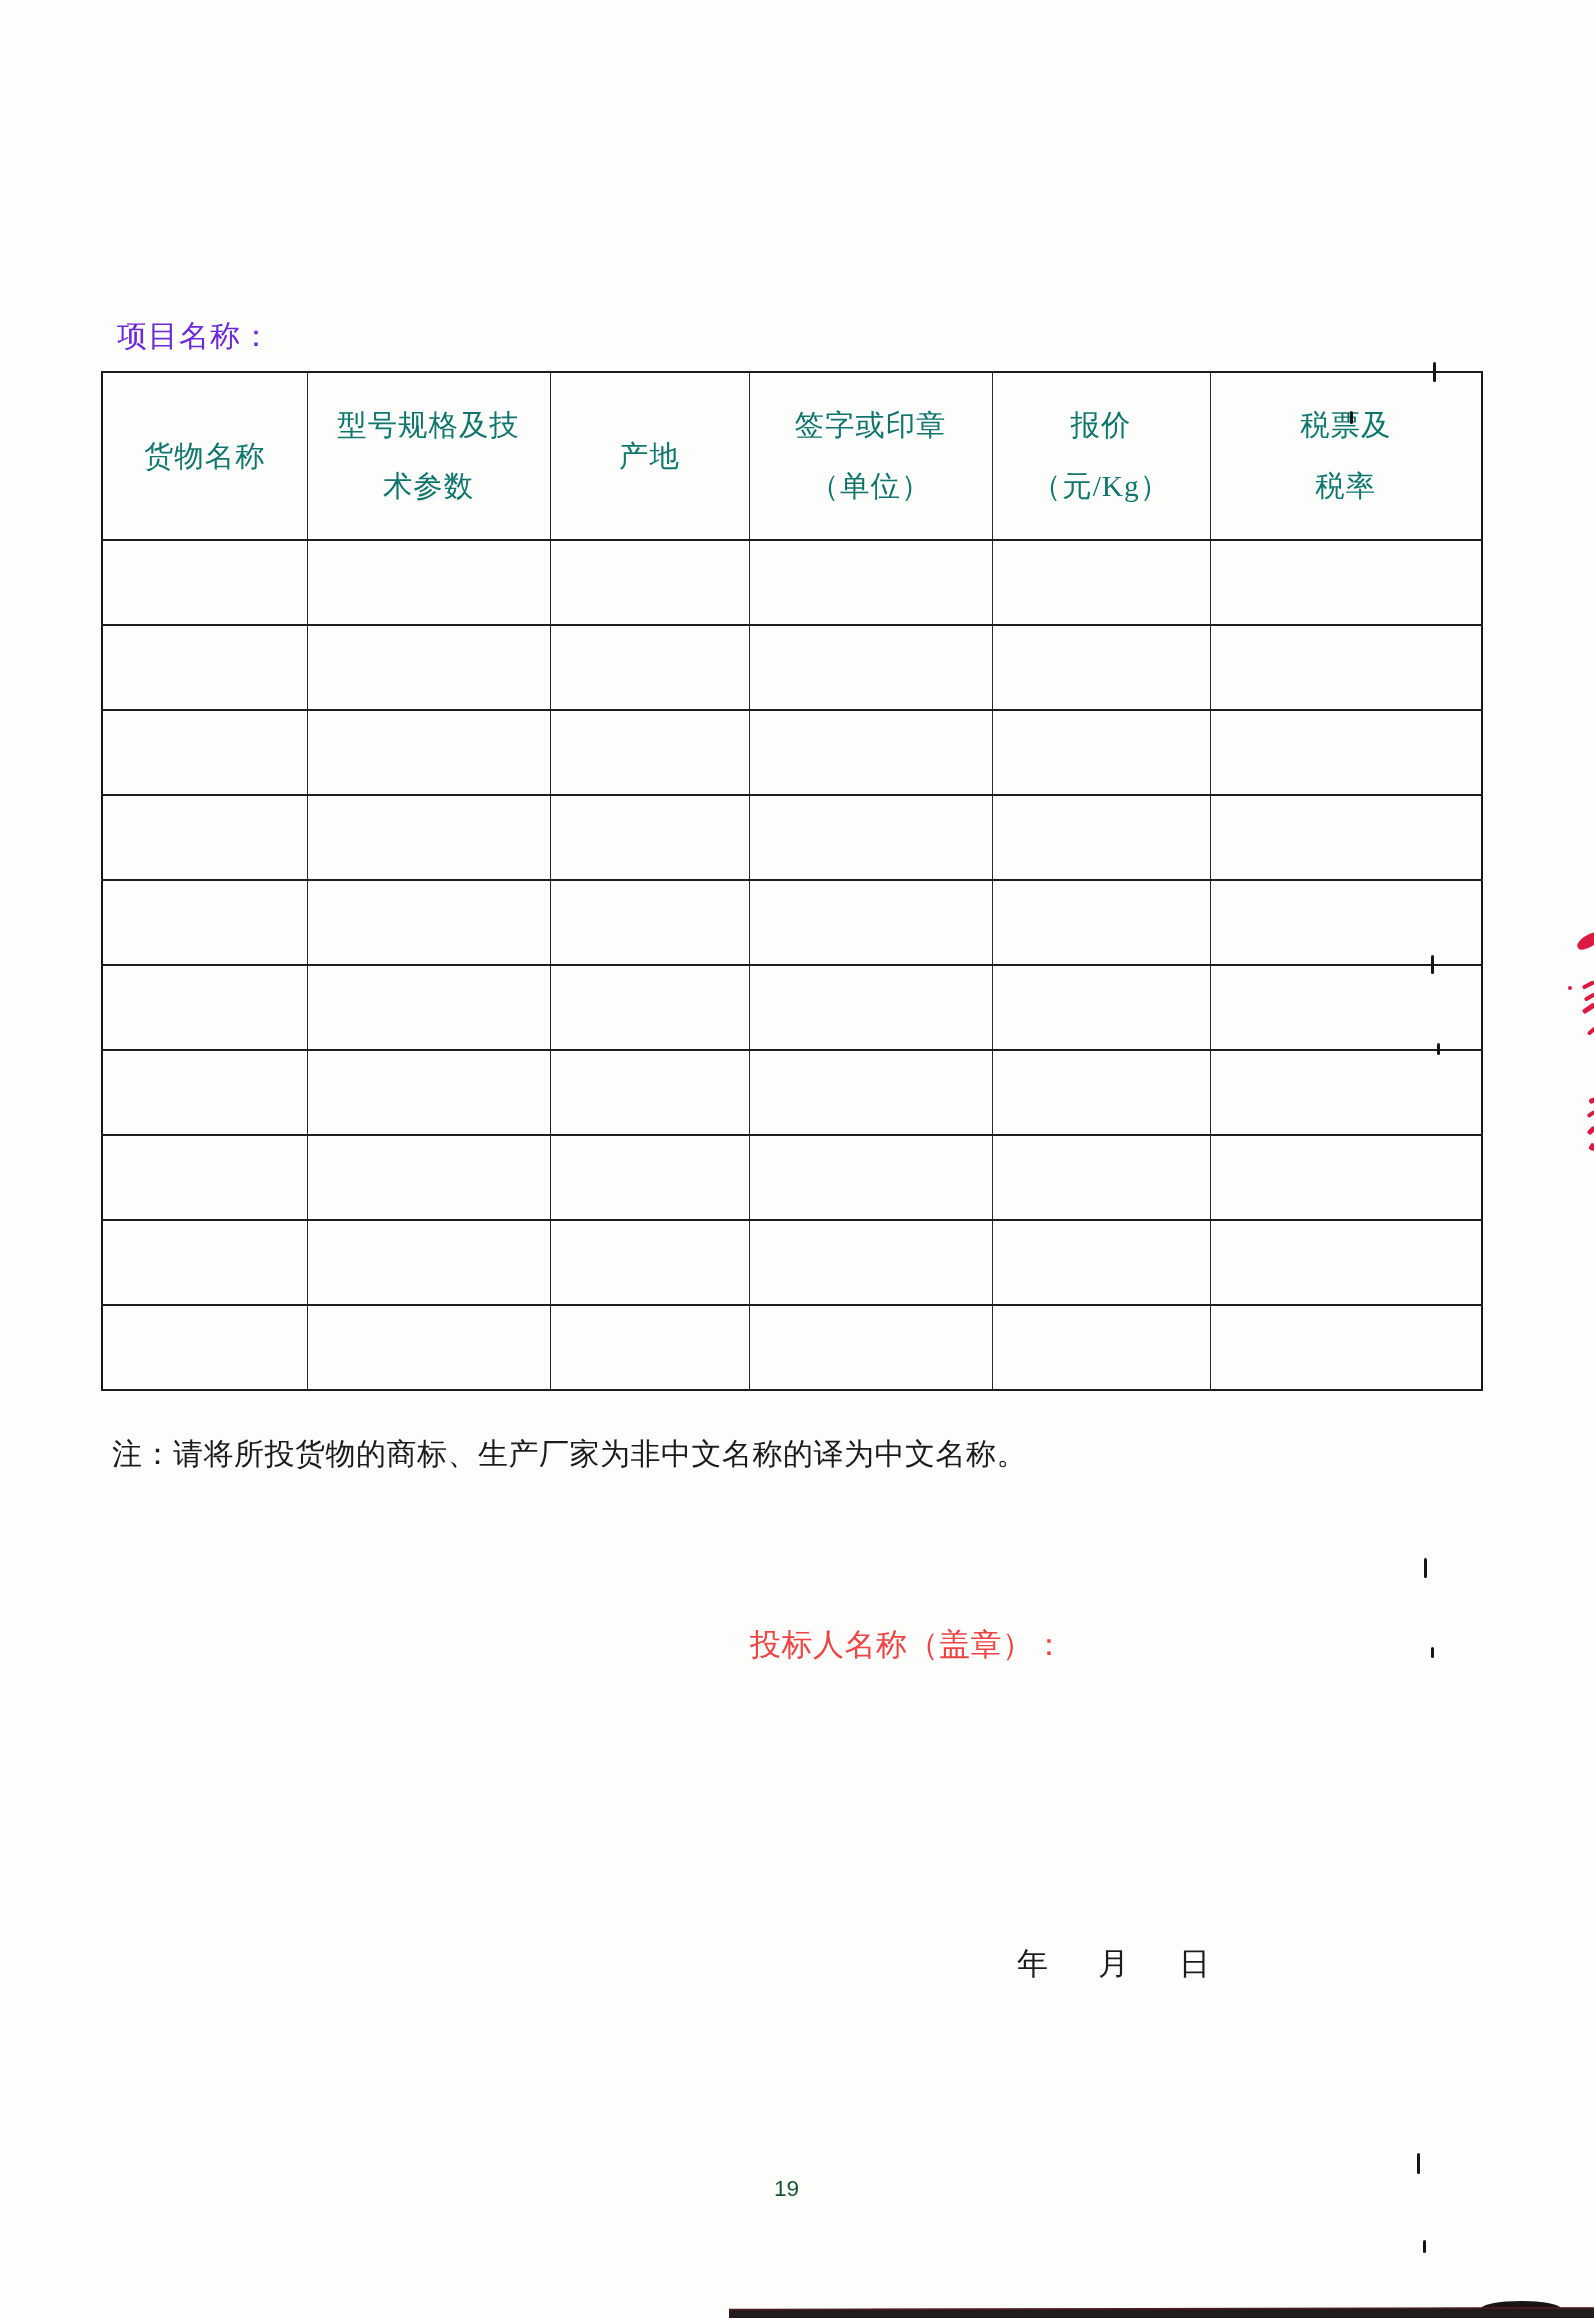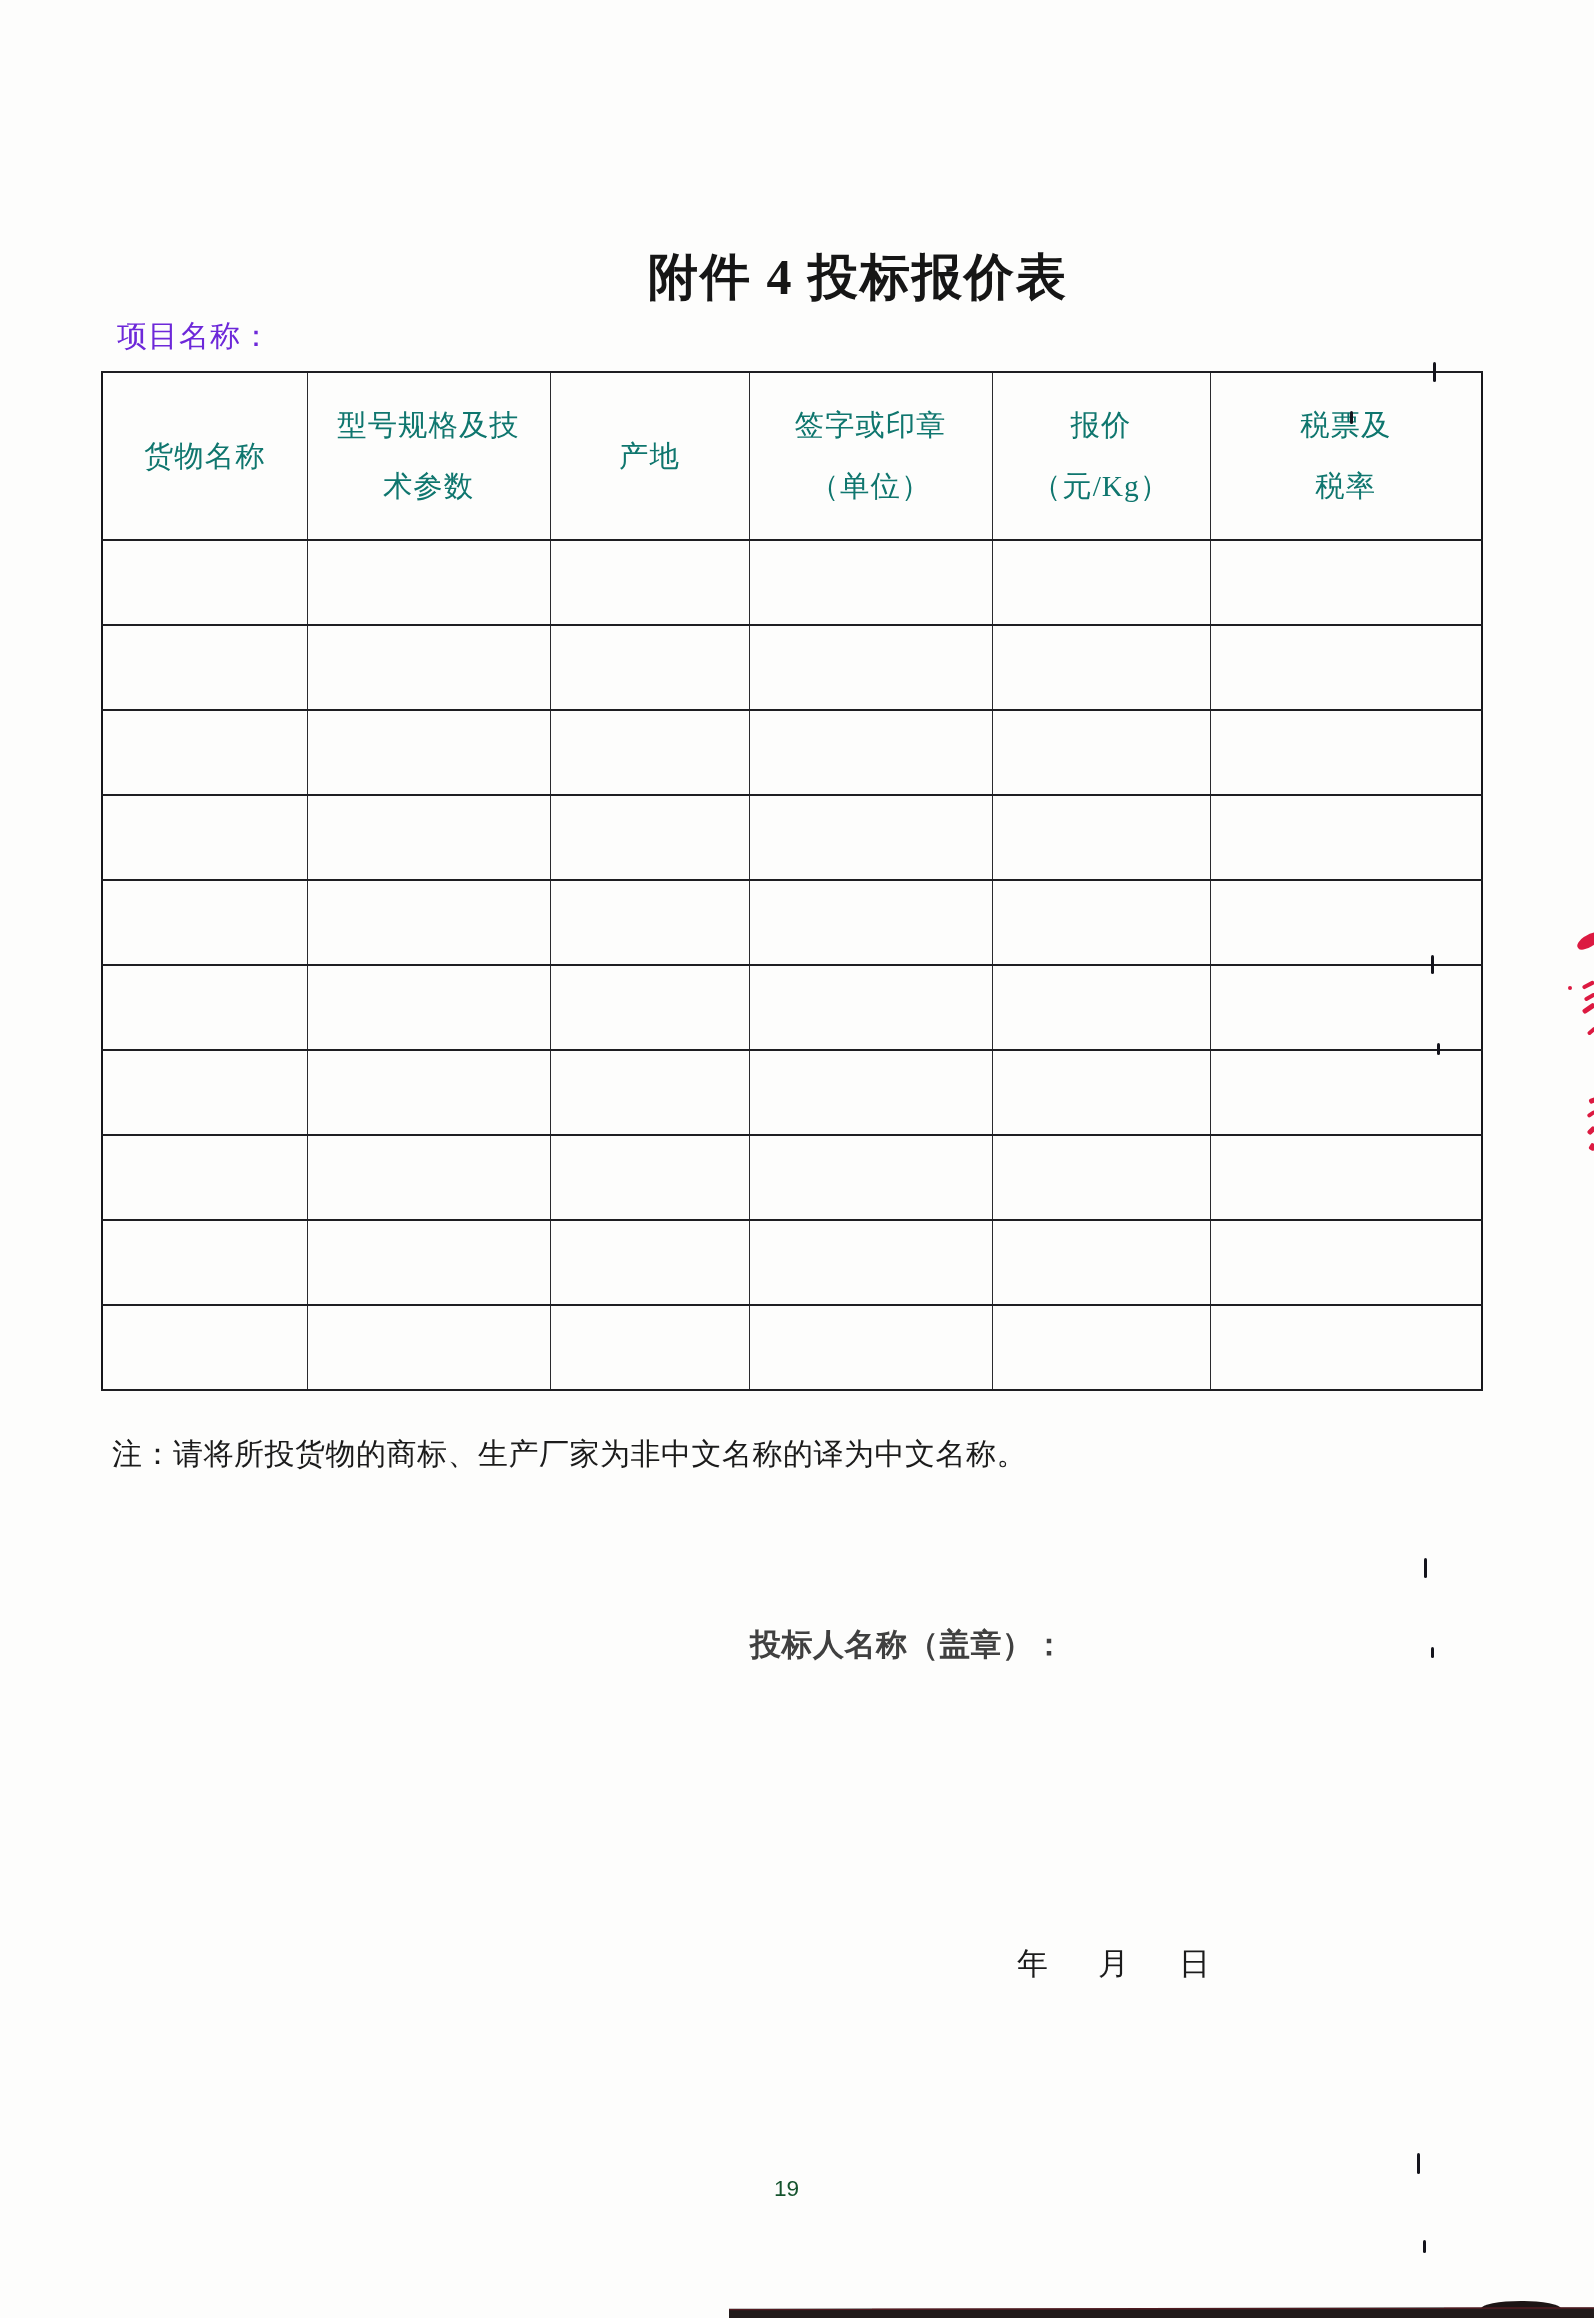--- a/index.html
+++ b/index.html
@@ -24,21 +24,21 @@
   .project-label{
     position:absolute;left:117px;top:316px;
     font-size:30px;letter-spacing:1px;color:#6d28d9;
   }
   .note-line{
     position:absolute;left:112px;top:1434px;
     font-size:30px;letter-spacing:0.5px;color:#1b1b1b;white-space:nowrap;
   }
   .bidder-line{
     position:absolute;left:750px;top:1624px;
-    font-size:31px;letter-spacing:0.5px;color:#404040;white-space:nowrap;font-weight:bold;
+    font-size:31px;letter-spacing:0.5px;color:#ef4444;white-space:nowrap;
   }
   .legal-line{
     position:absolute;left:423px;top:1818px;
     font-size:31px;letter-spacing:0.5px;color:#1b1b1b;white-space:nowrap;
   }
   .date-line{
     position:absolute;left:1017px;top:1943px;
     display:flex;gap:50px;
     font-size:31px;color:#1b1b1b;
   }
@@ -85,21 +85,20 @@
   .bottom-bump{
     position:absolute;left:1481px;top:2301px;width:80px;height:15.7px;
     background:#1c1515;border-radius:50% 50% 0 0;
   }
 </style>
 </head>
 <body>
 
 <div class="page">
 
-  <div class="doc-title">附件 4 投标报价表</div>
 
   <div class="project-label">项目名称：</div>
 
   <table class="quote-table">
     <colgroup>
       <col style="width:205px">
         <col style="width:243px">
         <col style="width:199px">
       <col style="width:243px">
         <col style="width:218px">

